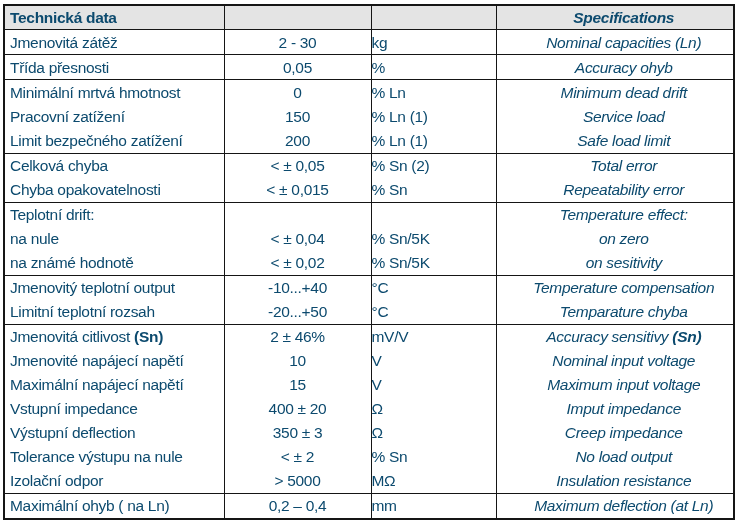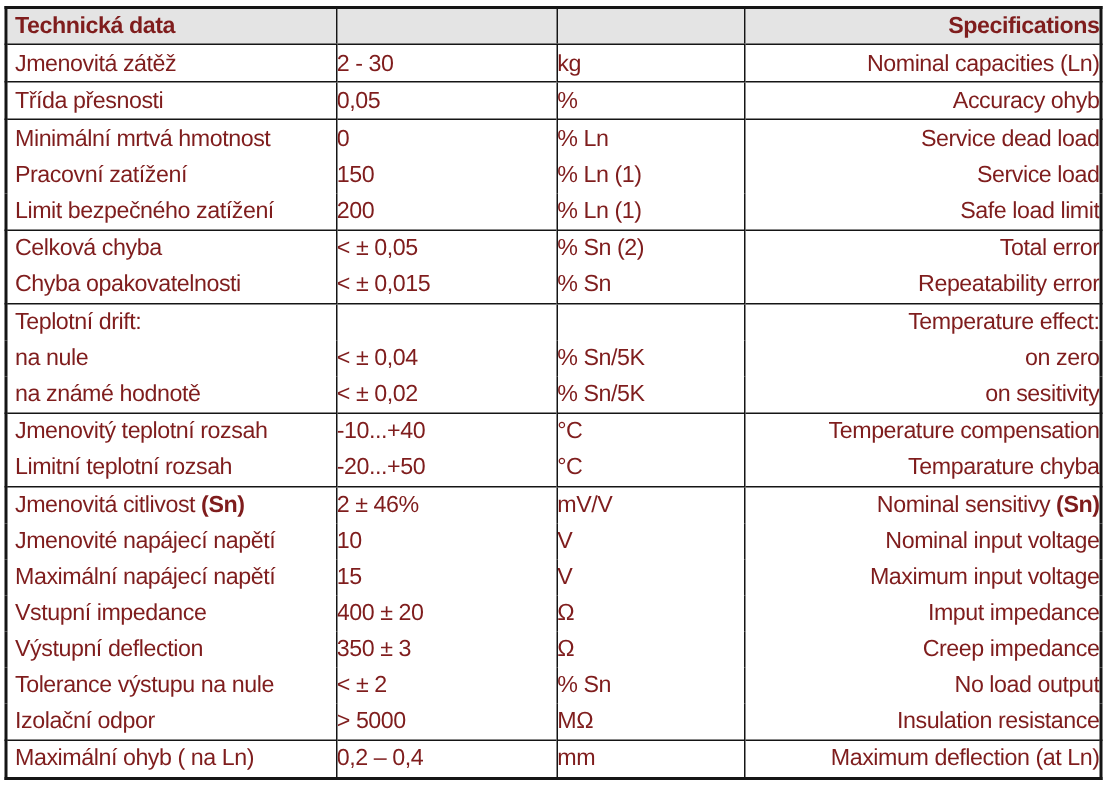--- a/index.html
+++ b/index.html
@@ -8,21 +8,21 @@
     background: #ffffff;
     width: 736px;
     height: 523px;
     overflow: hidden;
   }
   .page {
     width: 736px;
     height: 414px;
     position: relative;
     font-family: "Liberation Sans", "DejaVu Sans", sans-serif;
-    color: #7f1d1d;
+    color: #0c4a6e;
   }
   table.spec {
     position: absolute;
     left: 3px;
     top: 4px;
     width: 730px;
     height: 516px;
     border-collapse: collapse;
     table-layout: fixed;
     border: 2px solid #151515;
@@ -44,23 +44,23 @@
   }
   th + th, td + td { border-left: 1.5px solid #151515; }
   thead th {
     background: #e4e4e4;
     border-bottom: 1.5px solid #151515;
     font-weight: bold;
     text-align: left;
   }
   tr.group-start td { border-top: 1.5px solid #151515; }
   .c-label   { text-align: left;   padding-left: 5px;  }
-  .c-value   { text-align: left; }
+  .c-value   { text-align: center; }
   .c-unit    { }
-  .c-english { text-align: right;   padding-left: 18px; }
+  .c-english { text-align: center;   padding-left: 18px; font-style: italic; }
   b.bt { font-weight: bold; }
 </style>
 </head>
 <body>
 
 <div class="page">
   <table class="spec">
     <colgroup>
       <col class="c1">
         <col class="c2">
@@ -85,21 +85,21 @@
         <tr class="group-start">
     <td class="c-label"><span class="t">Třída přesnosti</span></td>
     <td class="c-value">0,05</td>
     <td class="c-unit">%</td>
     <td class="c-english"><span class="t">Accuracy ohyb</span></td>
   </tr>
         <tr class="group-start">
     <td class="c-label"><span class="t">Minimální mrtvá hmotnost</span></td>
     <td class="c-value">0</td>
     <td class="c-unit">% Ln</td>
-    <td class="c-english"><span class="t">Service dead load</span></td>
+    <td class="c-english"><span class="t">Minimum dead drift</span></td>
   </tr>
         <tr>
     <td class="c-label"><span class="t">Pracovní zatížení</span></td>
     <td class="c-value">150</td>
     <td class="c-unit">% Ln (1)</td>
     <td class="c-english"><span class="t">Service load</span></td>
   </tr>
         <tr>
     <td class="c-label"><span class="t">Limit bezpečného zatížení</span></td>
     <td class="c-value">200</td>
@@ -130,36 +130,36 @@
     <td class="c-unit">% Sn/5K</td>
     <td class="c-english"><span class="t">on zero</span></td>
   </tr>
         <tr>
     <td class="c-label"><span class="t">na známé hodnotě</span></td>
     <td class="c-value">&lt; ± 0,02</td>
     <td class="c-unit">% Sn/5K</td>
     <td class="c-english"><span class="t">on sesitivity</span></td>
   </tr>
         <tr class="group-start">
-    <td class="c-label"><span class="t">Jmenovitý teplotní rozsah</span></td>
+    <td class="c-label"><span class="t">Jmenovitý teplotní output</span></td>
     <td class="c-value">-10...+40</td>
     <td class="c-unit">°C</td>
     <td class="c-english"><span class="t">Temperature compensation</span></td>
   </tr>
         <tr>
     <td class="c-label"><span class="t">Limitní teplotní rozsah</span></td>
     <td class="c-value">-20...+50</td>
     <td class="c-unit">°C</td>
     <td class="c-english"><span class="t">Temparature chyba</span></td>
   </tr>
         <tr class="group-start">
     <td class="c-label"><span class="t">Jmenovitá citlivost </span><b class="bt">(Sn)</b></td>
     <td class="c-value">2 ± 46%</td>
     <td class="c-unit">mV/V</td>
-    <td class="c-english"><span class="t">Nominal sensitivy </span><b class="bt">(Sn)</b></td>
+    <td class="c-english"><span class="t">Accuracy sensitivy </span><b class="bt">(Sn)</b></td>
   </tr>
         <tr>
     <td class="c-label"><span class="t">Jmenovité napájecí napětí</span></td>
     <td class="c-value">10</td>
     <td class="c-unit">V</td>
     <td class="c-english"><span class="t">Nominal input voltage</span></td>
   </tr>
         <tr>
     <td class="c-label"><span class="t">Maximální napájecí napětí</span></td>
     <td class="c-value">15</td>

